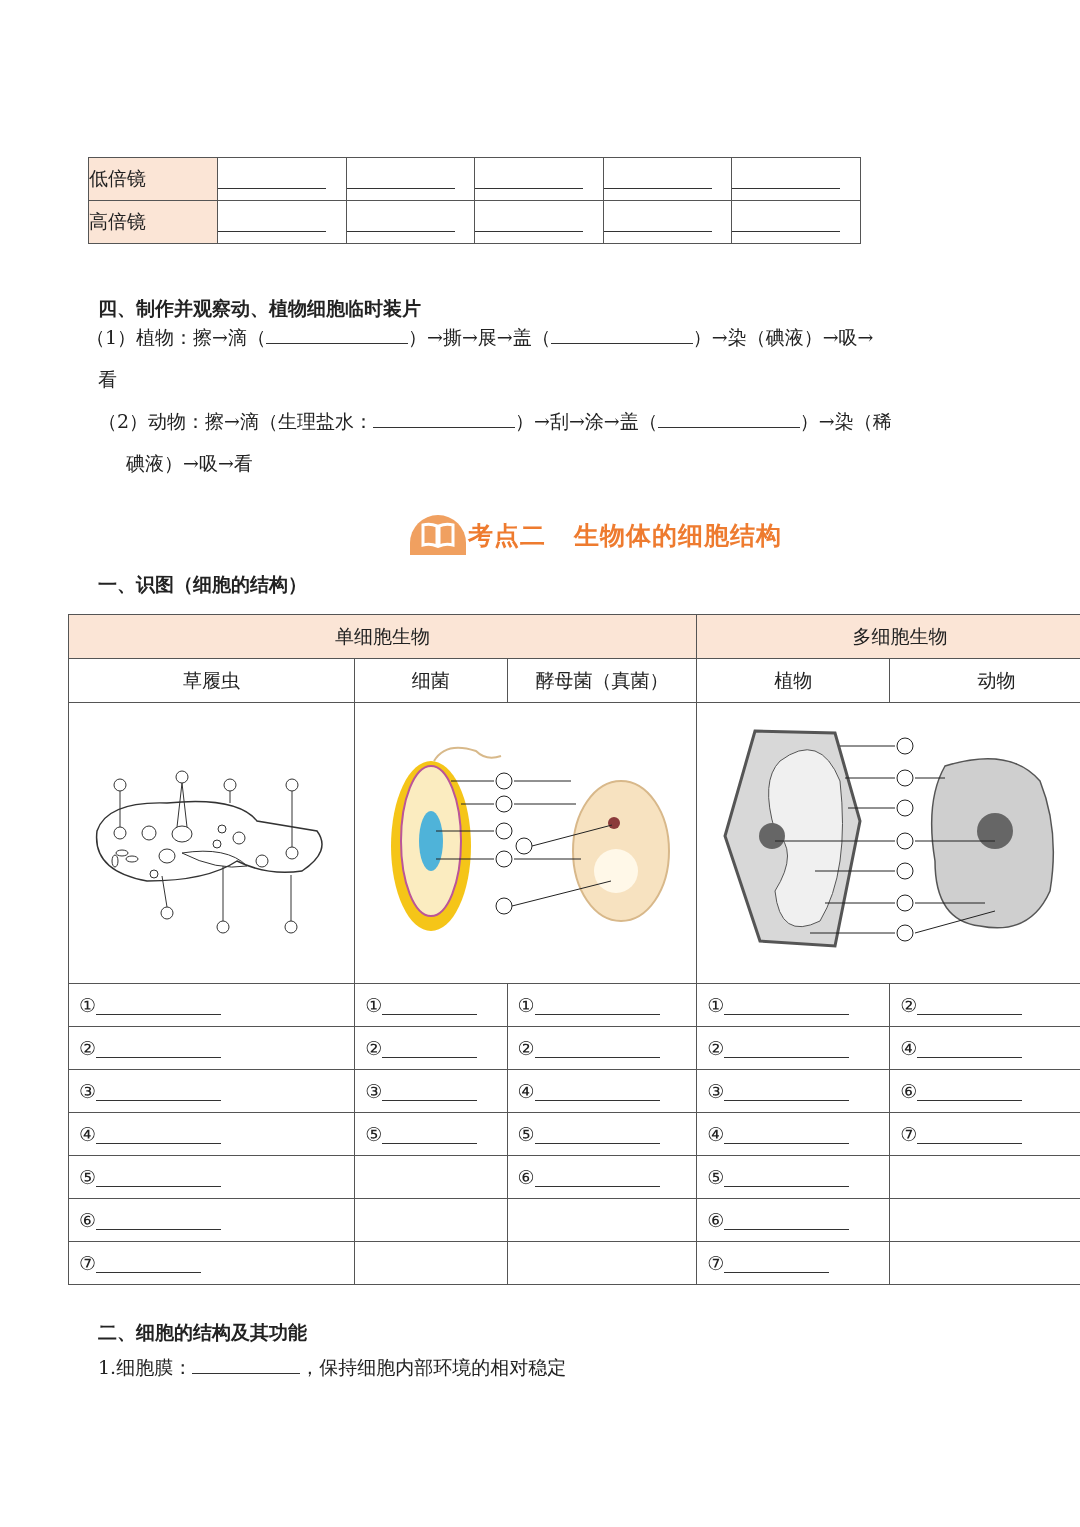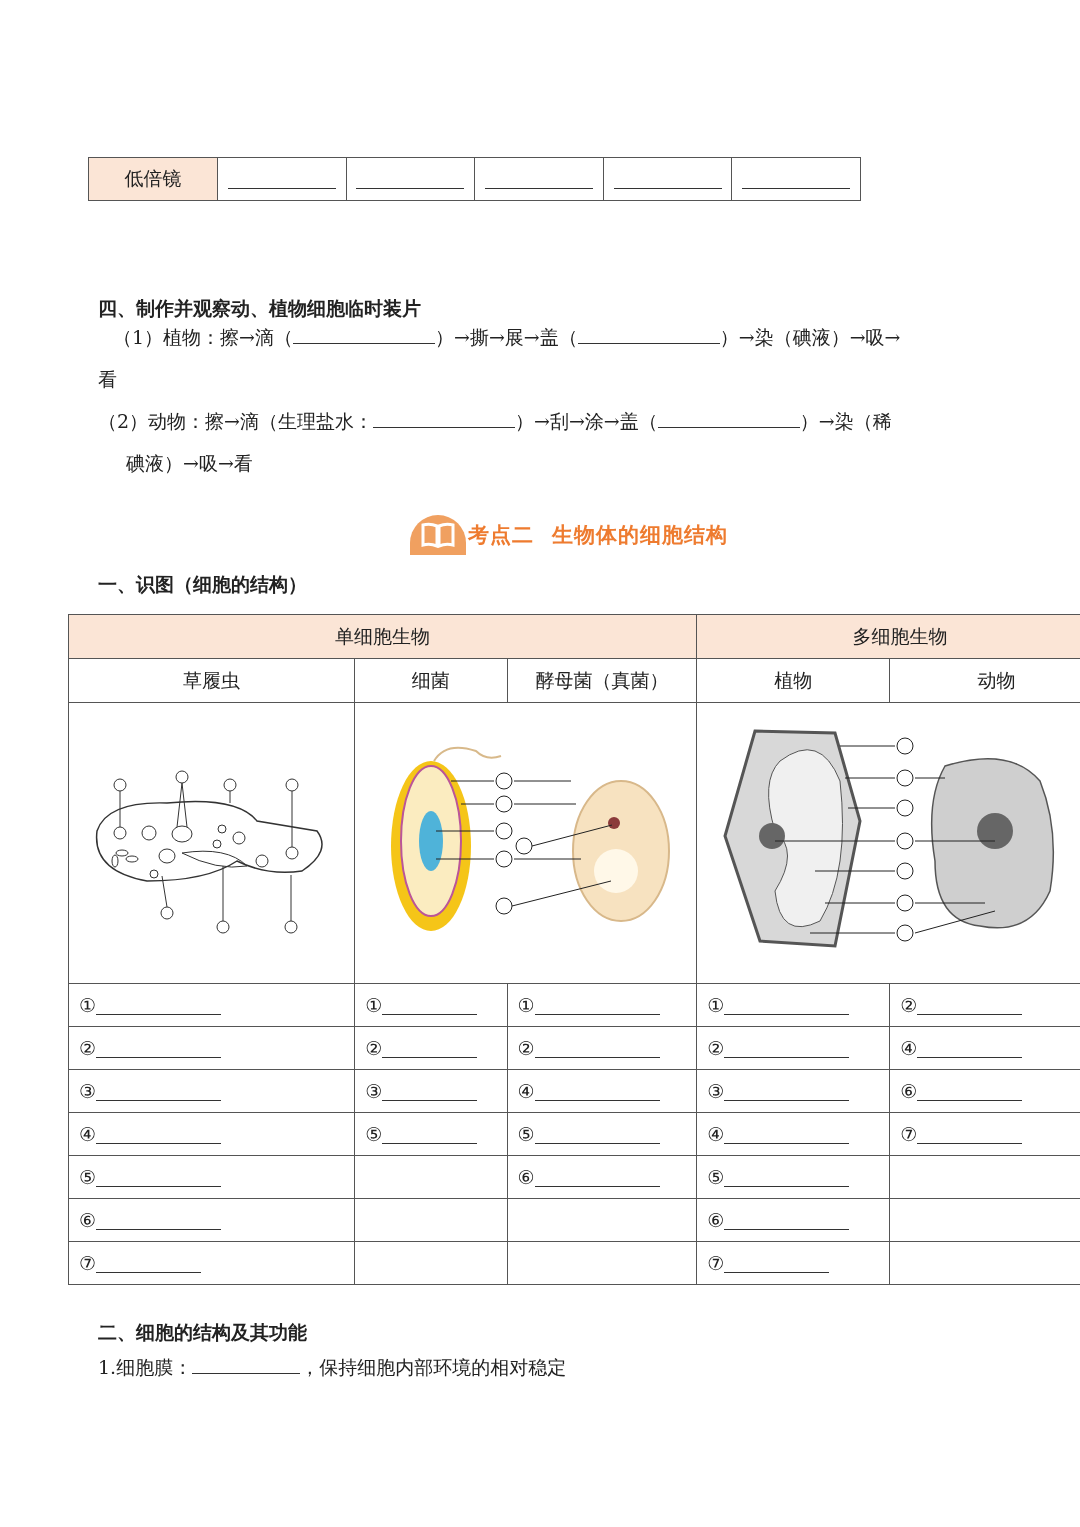--- a/index.html
+++ b/index.html
@@ -1,29 +1,29 @@
 <!DOCTYPE html>
 <html><head>
 <meta charset="utf-8">
 <style>
   html,body{margin:0;padding:0;background:#fff;}
   body{width:1080px;height:1527px;position:relative;font-family:"DejaVu Serif","Liberation Serif",serif;color:#222;overflow:hidden;}
   .abs{position:absolute;}
   table{border-collapse:collapse;}
   .t1{left:88px;top:157px;width:773px;}
-  .t1 td{border:1.5px solid #555;height:42px;padding:0;text-align:center;font-size:19px;}
+  .t1 td{border:1.5px solid #555;height:42px;padding:0;font-size:19px;}
   .t1 td.hdr{background:#fbe5d6;width:128px;}
   .blank{display:inline-block;border-bottom:1.5px solid #333;height:14px;vertical-align:middle;}
   .t1 .blank{width:108px;}
   .sec{font-weight:bold;font-size:19px;font-family:"DejaVu Sans","Liberation Sans",sans-serif;}
   .line{font-size:19px;line-height:42px;}
   .fill{display:inline-block;border-bottom:1.5px solid #333;width:142px;height:20px;vertical-align:baseline;}
   .banner{left:410px;top:513px;height:44px;display:flex;align-items:center;}
   .book{width:56px;height:40px;border-radius:28px 28px 0 0;background:#f0a060;display:flex;align-items:center;justify-content:center;}
-  .banner-text{color:#ee7b2f;font-weight:bold;font-size:21px;font-family:"DejaVu Sans","Liberation Sans",sans-serif;margin-left:2px;letter-spacing:1px;}
+  .banner-text{color:#ee7b2f;font-weight:bold;font-size:25px;font-family:"DejaVu Sans","Liberation Sans",sans-serif;margin-left:2px;letter-spacing:1px;}
   .t2{left:68px;top:614px;width:1036px;}
   .t2 td{border:1.5px solid #555;font-size:19px;text-align:center;padding:0;}
   .t2 .h1 td{background:#fbe5d6;height:43px;}
   .t2 .h2 td{height:43px;margin-left:44px;}
   .t2 .img td{height:280px;vertical-align:middle;}
   .t2 .lbl td{height:42px;text-align:left;padding-left:10px;}
   .t2 .lbl .blank{width:125px;}
   .circ{font-size:19px;}
 </style>
 </head>
@@ -32,41 +32,49 @@
 <table class="abs t1">
   <tbody>
       <tr>
     <td class="hdr">低倍镜</td>
     <td><span class="blank"></span></td>
     <td><span class="blank"></span></td>
     <td><span class="blank"></span></td>
     <td><span class="blank"></span></td>
     <td><span class="blank"></span></td>
   </tr>
+  <tr>
+    <td class="hdr">高倍镜</td>
+    <td><span class="blank"></span></td>
+    <td><span class="blank"></span></td>
+    <td><span class="blank"></span></td>
+    <td><span class="blank"></span></td>
+    <td><span class="blank"></span></td>
+  </tr>
 </tbody>
   </table>
 
 <div class="abs sec" style="left:98px;top:296px;">四、制作并观察动、植物细胞临时装片</div>
-<div class="abs line" style="left:113px;top:316px;">
+<div class="abs line" style="left:86px;top:316px;">
   <span>（1）植物：擦→滴（</span><span class="fill"></span><span>）→撕→展→盖（</span><span class="fill"></span><span>）→染（碘液）→吸→</span>
 </div>
 <div class="abs line" style="left:98px;top:358px;">看</div>
 <div class="abs line" style="left:98px;top:400px;">
   <span>（2）动物：擦→滴（生理盐水：</span><span class="fill"></span><span>）→刮→涂→盖（</span><span class="fill"></span><span>）→染（稀</span>
 </div>
 <div class="abs line" style="left:98px;top:442px;margin-left:28px;">碘液）→吸→看</div>
 
 <div class="abs banner">
   <div class="book">
     <svg width="34" height="26" viewBox="0 0 34 26">
         <path d="M2 3 Q9 1 16 4 V24 Q9 21 2 23 Z M32 3 Q25 1 18 4 V24 Q25 21 32 23 Z" fill="none" stroke="#fff" stroke-width="3"></path>
       </svg>
   </div>
   <span class="banner-text">考点二</span>
-  <span class="banner-text" style="margin-left:18px;font-family:Liberation Serif, serif;">生物体的细胞结构</span>
+  <span class="banner-text" style="margin-left:28px;font-family:Liberation Serif, serif;">生物体的细胞结构</span>
 </div>
 
 <div class="abs sec" style="left:98px;top:572px;">一、识图（细胞的结构）</div>
 
 <table class="abs t2">
   <colgroup>
       <col style="width:261px">
       <col style="width:139px">
       <col style="width:173px">
       <col style="width:176px">

